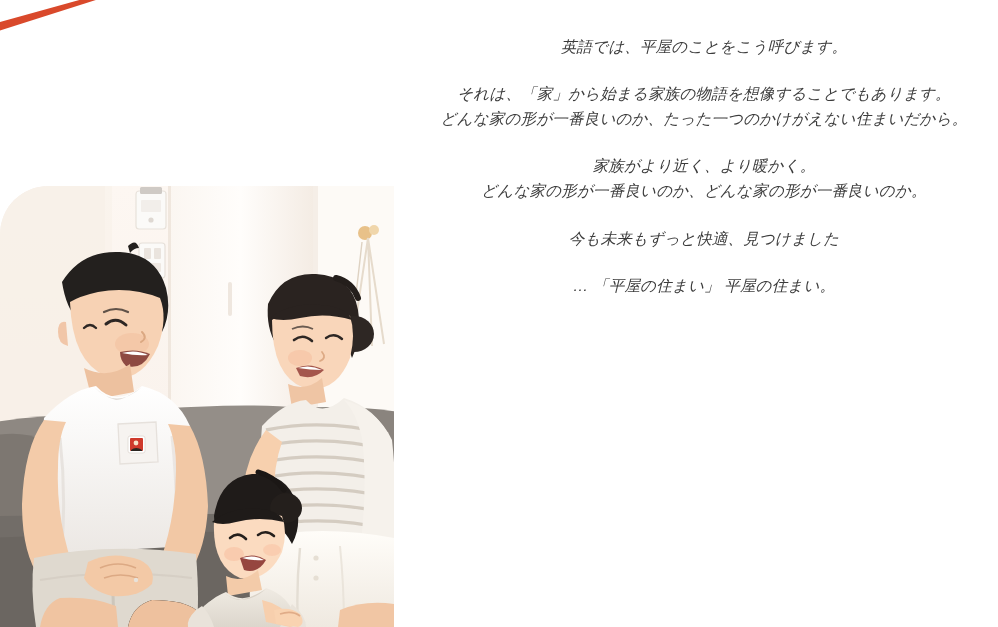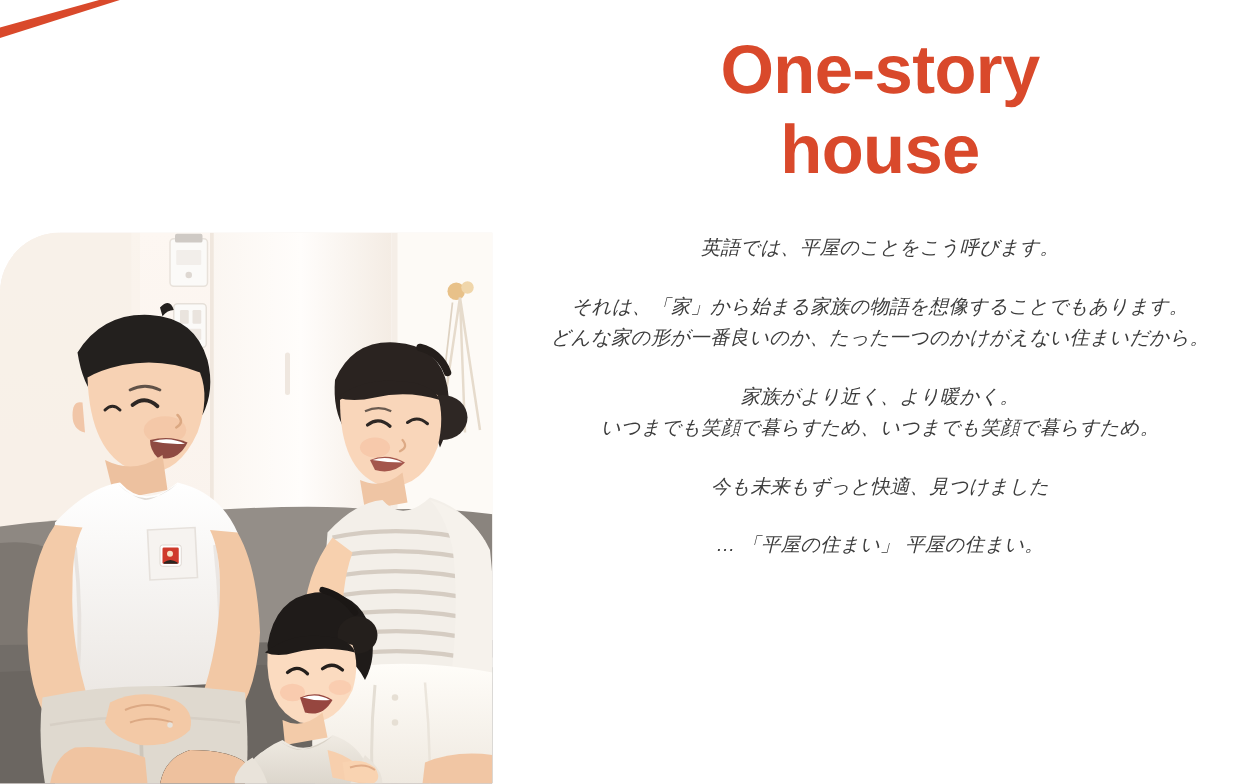--- a/index.html
+++ b/index.html
@@ -272,36 +272,32 @@
 
         <path d="M262,414 Q280,418 292,432 Q296,441 290,441 L266,436 Z" fill="#f7cfad"></path>
         <path d="M274,424 Q290,420 300,428 Q306,438 298,441 L276,438 Z" fill="#f9d3b1"></path>
         <path d="M280,428 Q292,424 300,430" stroke="#e0ac88" stroke-width="1.6" fill="none"></path>
       </g>
     </svg>
   </div>
 
   <div id="content">
 
-    <h1 id="headline" style="color: rgb(217, 73, 43);">
-      <span class="hl-line">One-story</span>
-      <span class="hl-line">house</span>
-    </h1>
 
     <div id="body-copy" style="color: rgb(60, 60, 60);">
         <p class="para">
           <span class="tline">英語では、平屋のことをこう呼びます。</span>
         </p>
         <p class="para">
           <span class="tline">それは、「家」から始まる家族の物語を想像することでもあります。</span>
           <span class="tline">どんな家の形が一番良いのか、たった一つのかけがえない住まいだから。</span>
         </p>
         <p class="para">
           <span class="tline">家族がより近く、より暖かく。</span>
-          <span class="tline">いつまでも笑顔で暮らすため、いつまでも笑顔で暮らすため。</span>
+          <span class="tline">どんな家の形が一番良いのか、どんな家の形が一番良いのか。</span>
         </p>
         <p class="para">
           <span class="tline">今も未来もずっと快適、見つけました</span>
         </p>
         <p class="para">
           <span class="tline">… 「平屋の住まい」 平屋の住まい。</span>
         </p>
       </div>
 
   </div>

